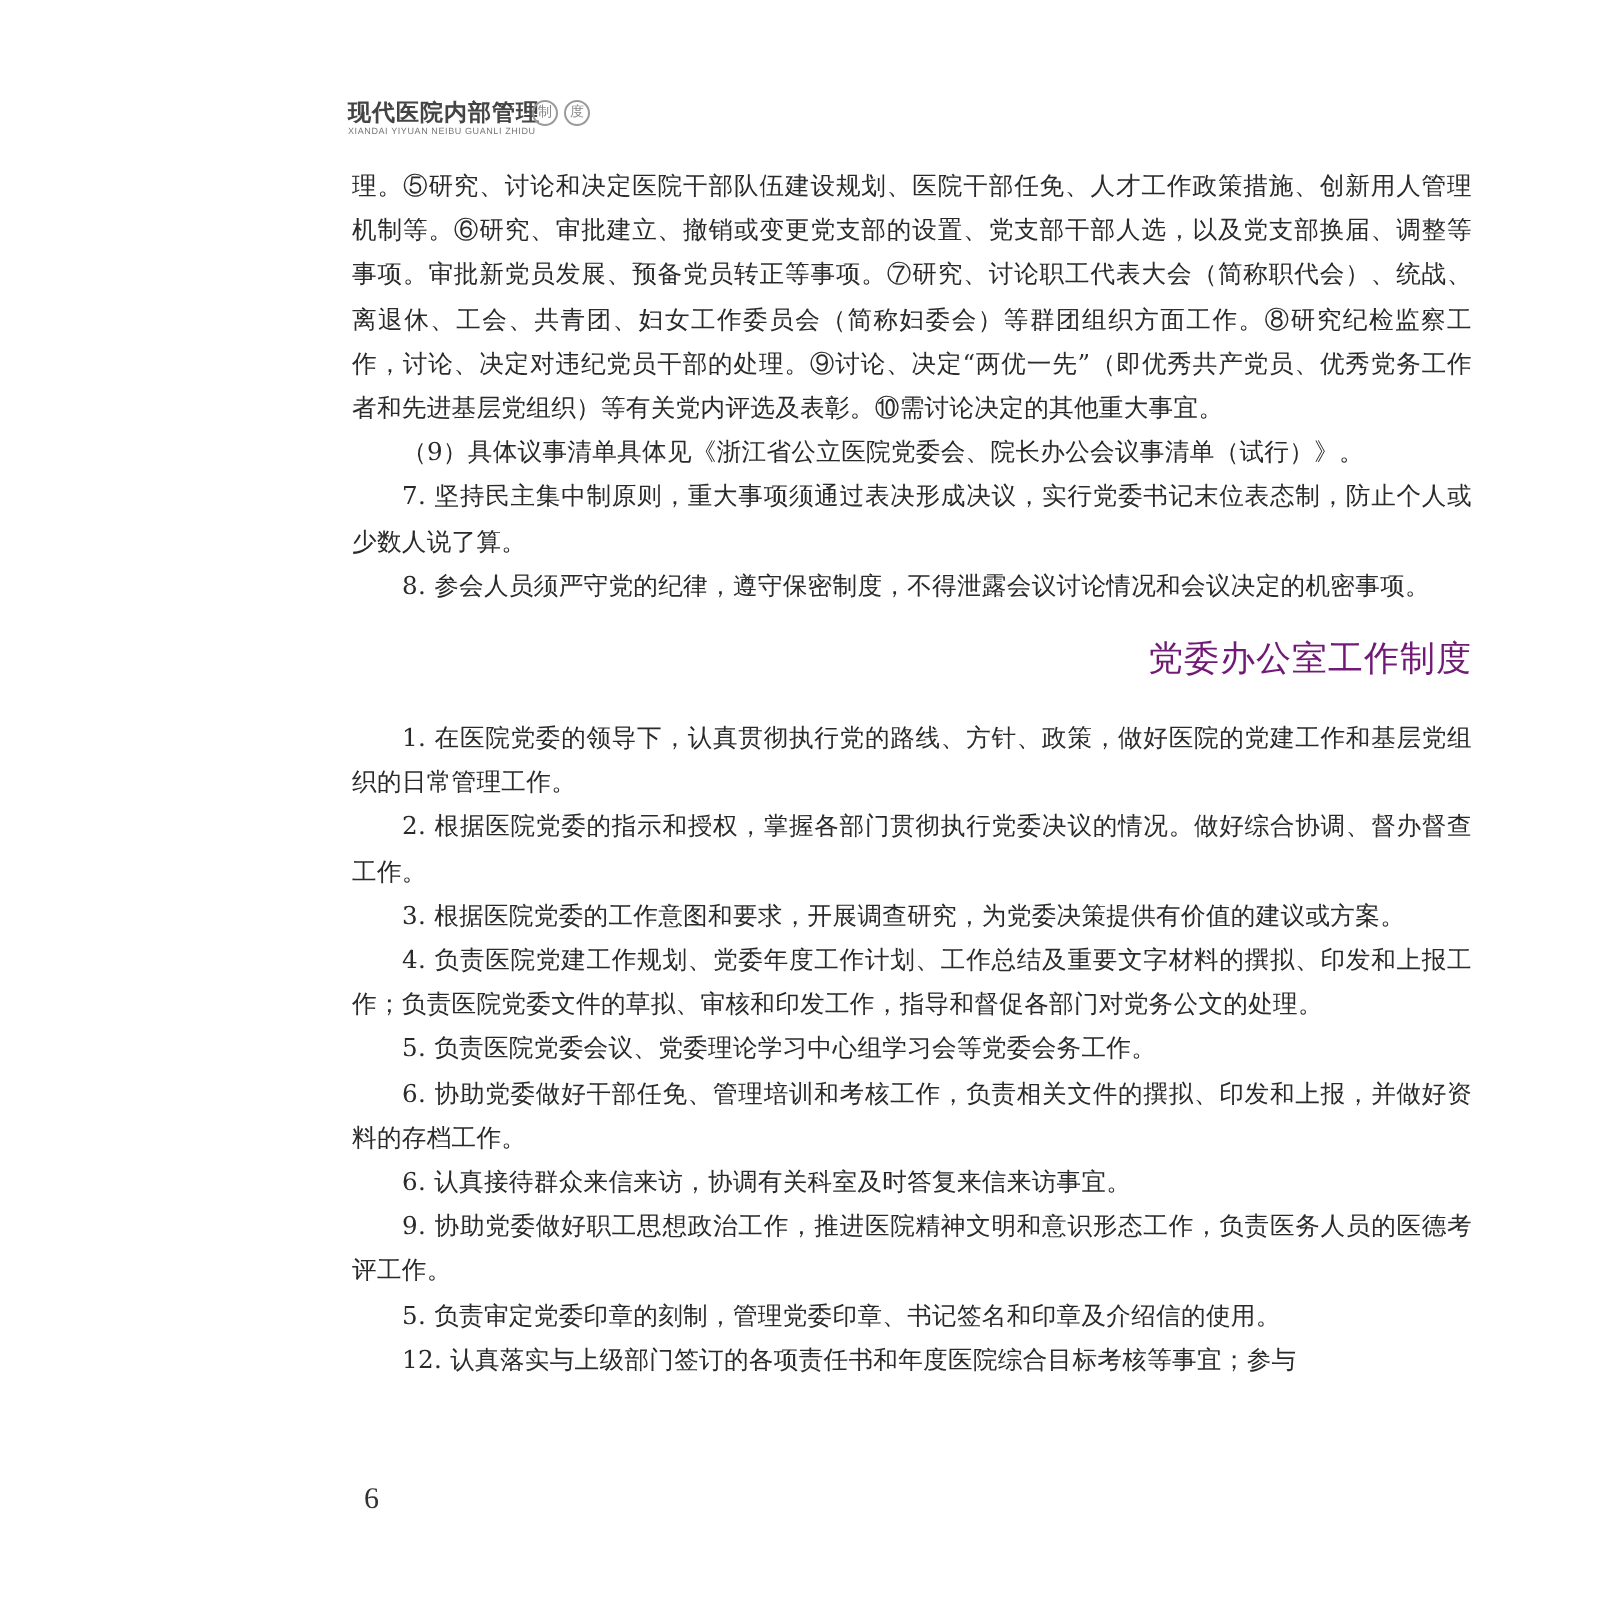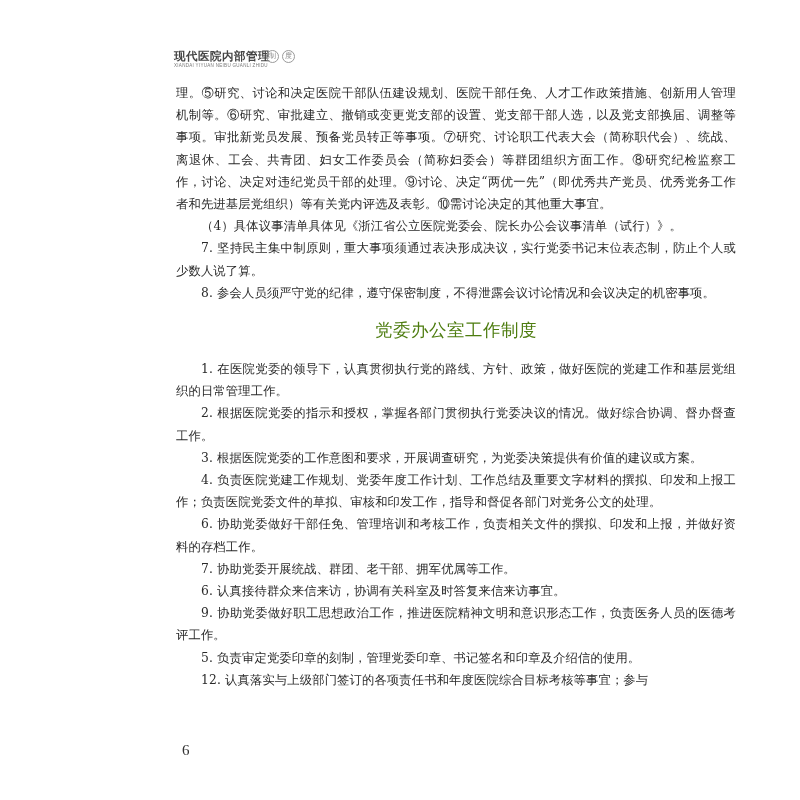--- a/index.html
+++ b/index.html
@@ -8,51 +8,51 @@
     .page { position: absolute; left: 0; top: 0; width: 800px; height: 800px; }
     .header { position: absolute; left: 174px; top: 50px; width: 140px; height: 26px; }
     .header-title { font-family: "DejaVu Sans", "Liberation Sans", sans-serif; font-size: 11.5px; font-weight: bold; color: #444; letter-spacing: 0.5px; line-height: 13px; white-space: nowrap; }
     .header-sub { font-family: "Liberation Sans", sans-serif; font-size: 4.5px; color: #777; letter-spacing: 0.3px; line-height: 6px; white-space: nowrap; }
     .badges { position: absolute; left: 92px; top: 0px; display: flex; gap: 3px; }
     .badge { width: 13px; height: 13px; border-radius: 50%; border: 1.5px solid #9a9a9a; box-sizing: border-box;
              font-family: "DejaVu Sans", sans-serif; font-size: 7px; color: #888; display: flex; align-items: center; justify-content: center; line-height: 1; }
     .body-text { position: absolute; left: 176px; top: 82px; width: 560px; font-size: 12.3px; line-height: 22.2px; letter-spacing: 0.15px; }
     .body-text p { margin: 0; text-align: justify; }
     .indent { text-indent: 25px; }
-    .section-title { font-family: "DejaVu Sans", "Liberation Sans", sans-serif; font-size: 17.5px; text-align: center; margin: 14px 0 16px 0; color: #4d7c0f; letter-spacing: 0.5px; line-height: 24px; }
+    .section-title { font-family: "DejaVu Sans", "Liberation Sans", sans-serif; font-size: 17.5px; text-align: right; margin: 14px 0 16px 0; color: #701a75; letter-spacing: 0.5px; line-height: 24px; }
     .page-number { position: absolute; left: 182px; top: 742px; font-family: "Liberation Serif", serif; font-size: 15px; color: #333; }
   </style>
 </head>
 <body>
 
 <div class="page">
 
   <div class="header">
     <div class="header-title">现代医院内部管理</div>
     <div class="header-sub">XIANDAI YIYUAN NEIBU GUANLI ZHIDU</div>
     <div class="badges">
       <span class="badge">制</span>
       <span class="badge">度</span>
     </div>
   </div>
 
   <div class="body-text">
     <p>理。⑤研究、讨论和决定医院干部队伍建设规划、医院干部任免、人才工作政策措施、创新用人管理机制等。⑥研究、审批建立、撤销或变更党支部的设置、党支部干部人选，以及党支部换届、调整等事项。审批新党员发展、预备党员转正等事项。⑦研究、讨论职工代表大会（简称职代会）、统战、离退休、工会、共青团、妇女工作委员会（简称妇委会）等群团组织方面工作。⑧研究纪检监察工作，讨论、决定对违纪党员干部的处理。⑨讨论、决定“两优一先”（即优秀共产党员、优秀党务工作者和先进基层党组织）等有关党内评选及表彰。⑩需讨论决定的其他重大事宜。</p>
-    <p class="indent">（4）具体议事清单具体见《浙江省公立医院党委会、院长办公会议事清单（试行）》。</p>
+    <p class="indent">（9）具体议事清单具体见《浙江省公立医院党委会、院长办公会议事清单（试行）》。</p>
     <p class="indent">7. 坚持民主集中制原则，重大事项须通过表决形成决议，实行党委书记末位表态制，防止个人或少数人说了算。</p>
     <p class="indent">8. 参会人员须严守党的纪律，遵守保密制度，不得泄露会议讨论情况和会议决定的机密事项。</p>
 
     <div class="section-title">党委办公室工作制度</div>
 
     <p class="indent">1. 在医院党委的领导下，认真贯彻执行党的路线、方针、政策，做好医院的党建工作和基层党组织的日常管理工作。</p>
     <p class="indent">2. 根据医院党委的指示和授权，掌握各部门贯彻执行党委决议的情况。做好综合协调、督办督查工作。</p>
     <p class="indent">3. 根据医院党委的工作意图和要求，开展调查研究，为党委决策提供有价值的建议或方案。</p>
     <p class="indent">4. 负责医院党建工作规划、党委年度工作计划、工作总结及重要文字材料的撰拟、印发和上报工作；负责医院党委文件的草拟、审核和印发工作，指导和督促各部门对党务公文的处理。</p>
+    <p class="indent">5. 负责医院党委会议、党委理论学习中心组学习会等党委会务工作。</p>
     <p class="indent">6. 协助党委做好干部任免、管理培训和考核工作，负责相关文件的撰拟、印发和上报，并做好资料的存档工作。</p>
-    <p class="indent">7. 协助党委开展统战、群团、老干部、拥军优属等工作。</p>
     <p class="indent">6. 认真接待群众来信来访，协调有关科室及时答复来信来访事宜。</p>
     <p class="indent">9. 协助党委做好职工思想政治工作，推进医院精神文明和意识形态工作，负责医务人员的医德考评工作。</p>
     <p class="indent">5. 负责审定党委印章的刻制，管理党委印章、书记签名和印章及介绍信的使用。</p>
     <p class="indent">12. 认真落实与上级部门签订的各项责任书和年度医院综合目标考核等事宜；参与</p>
   </div>
 
   <div class="page-number">6</div>
 </div>
 
 </body></html>

